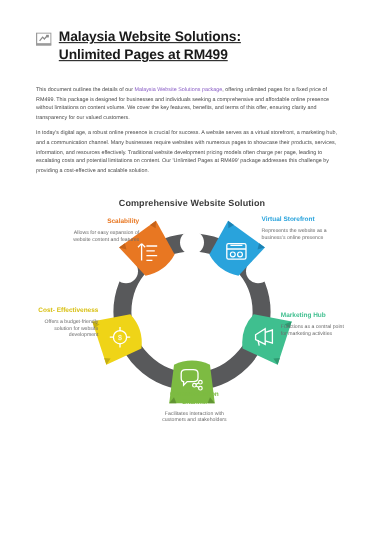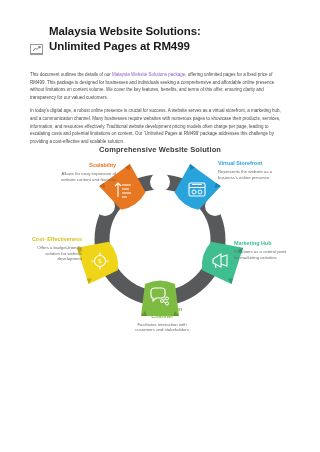--- a/index.html
+++ b/index.html
@@ -21,22 +21,23 @@
     height: 452px;
     position: relative;
     background: #ffffff;
     box-sizing: border-box;
     padding: 24px 30px 0 30px;
   }
 
   
   .doc-header {
     display: flex;
-    align-items: flex-end;
+    align-items: flex-start;
     gap: 6px;
+    text-decoration: underline;
   }
   .doc-icon {
     width: 13px;
     height: 12px;
     flex: 0 0 auto;
     margin-top: 2px;
   }
   .doc-title {
     font-size: 11.5px;
     line-height: 15px;
@@ -73,20 +74,21 @@
     margin: 6px 0 0 0;
     font-size: 4.5px;
     line-height: 7.6px;
     color: #4a4a4a;
     max-width: 258px;
   }
 
   
   .diagram-wrap {
     position: relative;
+    margin-top: 20px;
     width: 260px;
     height: 190px;
   }
   .diagram-heading {
     text-align: center;
     font-size: 7.5px;
     font-weight: bold;
     color: #3b3b3b;
     letter-spacing: 0.1px;
     margin: 0 0 4px 0;

